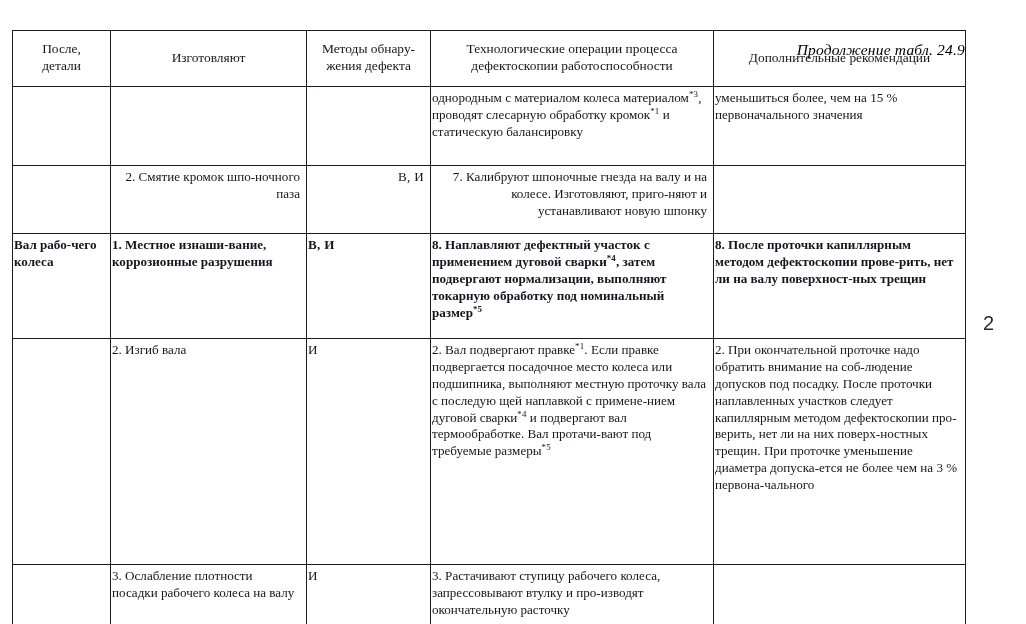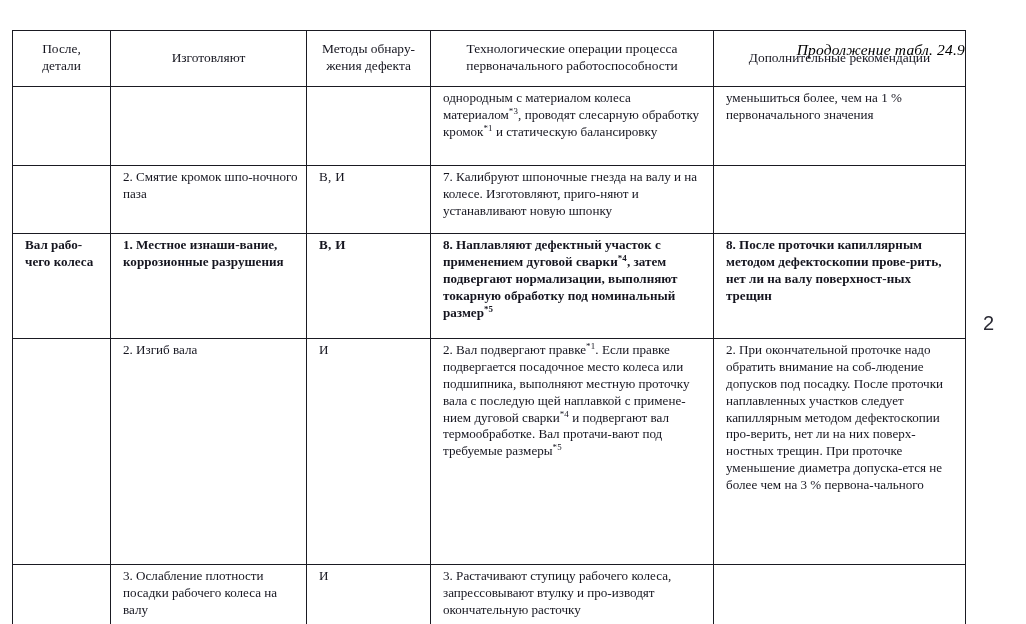--- a/index.html
+++ b/index.html
@@ -51,21 +51,21 @@
   table.doc-table {
     border-collapse: collapse;
     table-layout: fixed;
     width: 953px;
     font-size: 13.1px;
     line-height: 1.29;
   }
   table.doc-table td,
   table.doc-table th {
     border: 1px solid #1a1a22;
-    padding: 3px 6px 4px 12px;
+    padding: 3px 6px 4px 1px;
     vertical-align: top;
     text-align: left;
     font-weight: normal;
     color: #15151f;
     word-wrap: break-word;
     hyphens: manual;
   }
   table.doc-table thead th {
     text-align: center;
     vertical-align: middle;
@@ -79,21 +79,21 @@
   col.c2 { width: 196px; }
   col.c3 { width: 124px; }
   col.c4 { width: 283px; }
   col.c5 { width: 252px; }
 
   td.method { font-weight: bold; letter-spacing: .3px; }
   td.blank  { padding: 0; }
 
   
   tr.r-cont  td { height: 71px; }
-  tr.r-key   td { height: 60px; }
+  tr.r-key   td { height: 60px; text-align: right; }
   tr.r-wear  td { height: 97px; font-weight: bold; }
   tr.r-bend  td { height: 218px; }
   tr.r-fit   td { height: 70px; }
 
   sup {
     font-size: .68em;
     line-height: 0;
     vertical-align: .55em;
     letter-spacing: .2px;
   }
@@ -121,34 +121,34 @@
         <span>После,</span><br>
         <span>детали</span>
       </th>
       <th>Изготовляют</th>
       <th>
         <span>Методы обнару-</span><br>
         <span>жения дефекта</span>
       </th>
       <th>
         <span>Технологические операции процесса</span><br>
-        <span>первоначального работоспособности</span>
+        <span>дефектоскопии работоспособности</span>
       </th>
       <th>Дополнительные рекомендации</th>
     </tr>
   </thead>
 
   <tbody>
 
     <tr class="r-cont">
       <td class="blank"></td>
       <td class="blank"></td>
       <td class="blank method"></td>
       <td><span>однородным с материалом колеса материалом</span><sup>*3</sup><span>, проводят слесарную обработку кромок</span><sup>*1</sup><span> и статическую балансировку</span></td>
-      <td>уменьшиться более, чем на 1 % первоначального значения</td>
+      <td>уменьшиться более, чем на 15 % первоначального значения</td>
     </tr>
 
     <tr class="r-key">
       <td class="blank"></td>
       <td>2. Смятие кромок шпо-ночного паза</td>
       <td class="method">В, И</td>
       <td>7. Калибруют шпоночные гнезда на валу и на колесе. Изготовляют, приго-няют и устанавливают новую шпонку</td>
       <td class="blank"></td>
     </tr>
 

